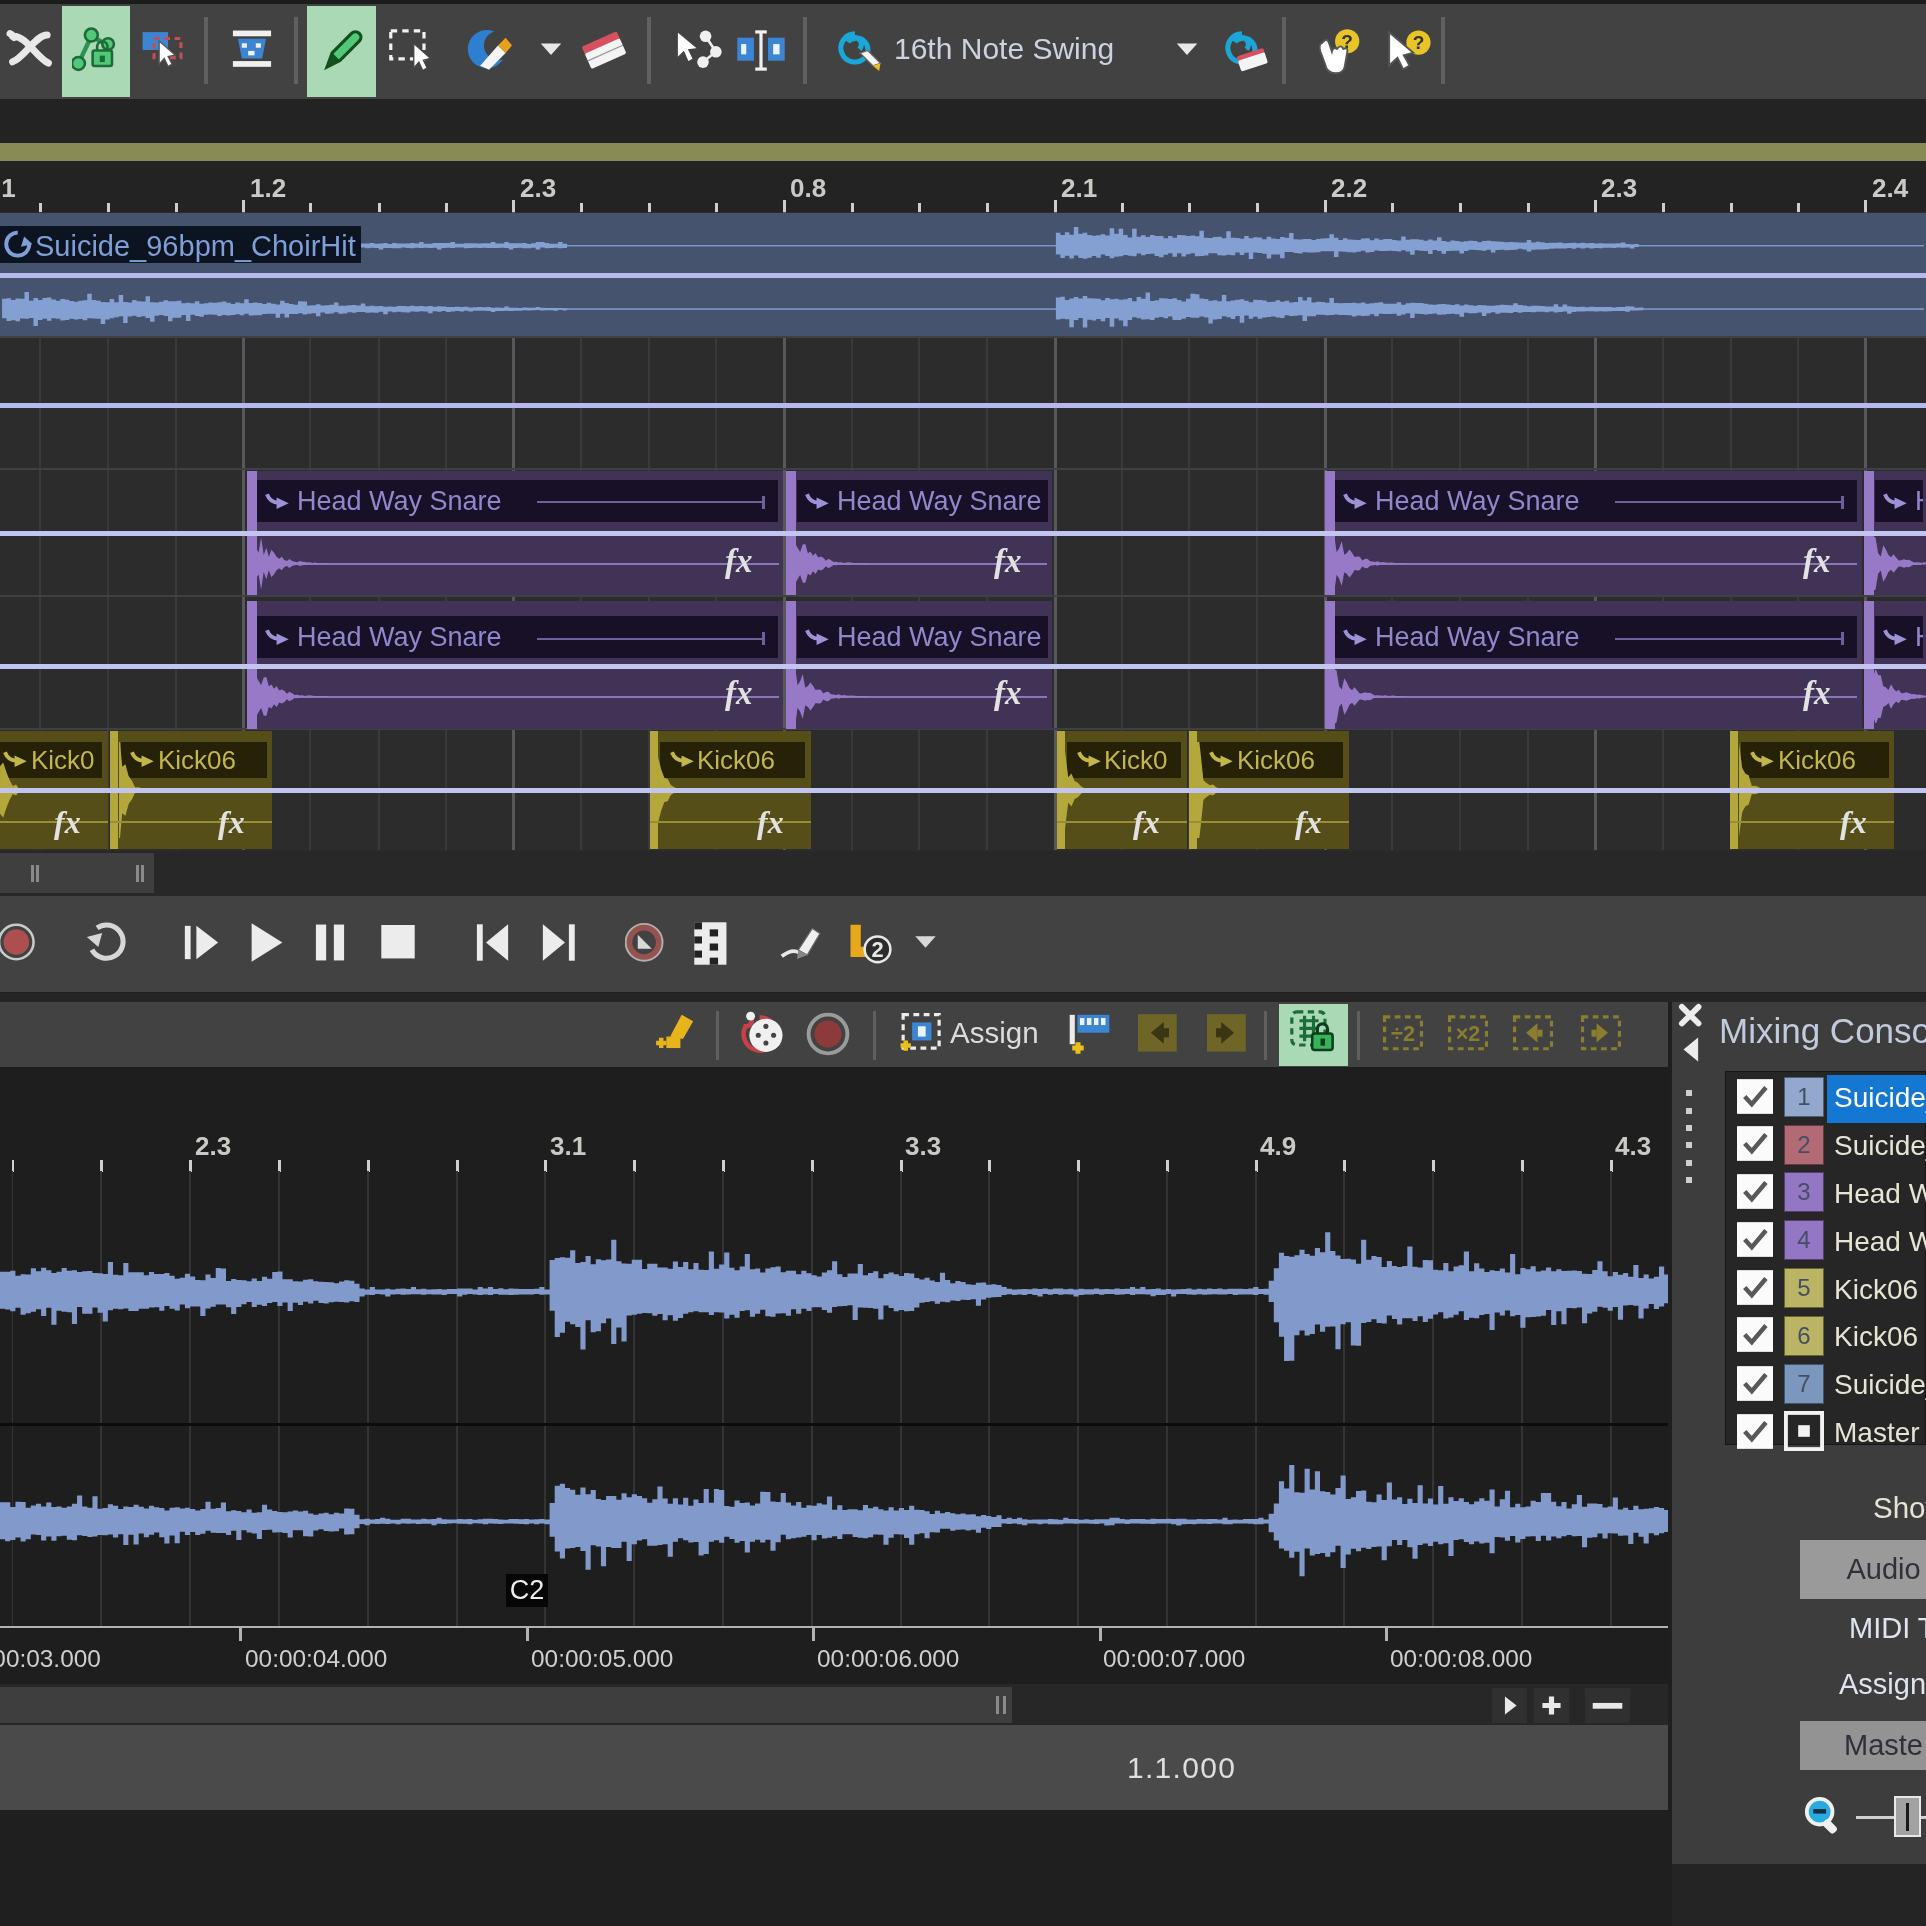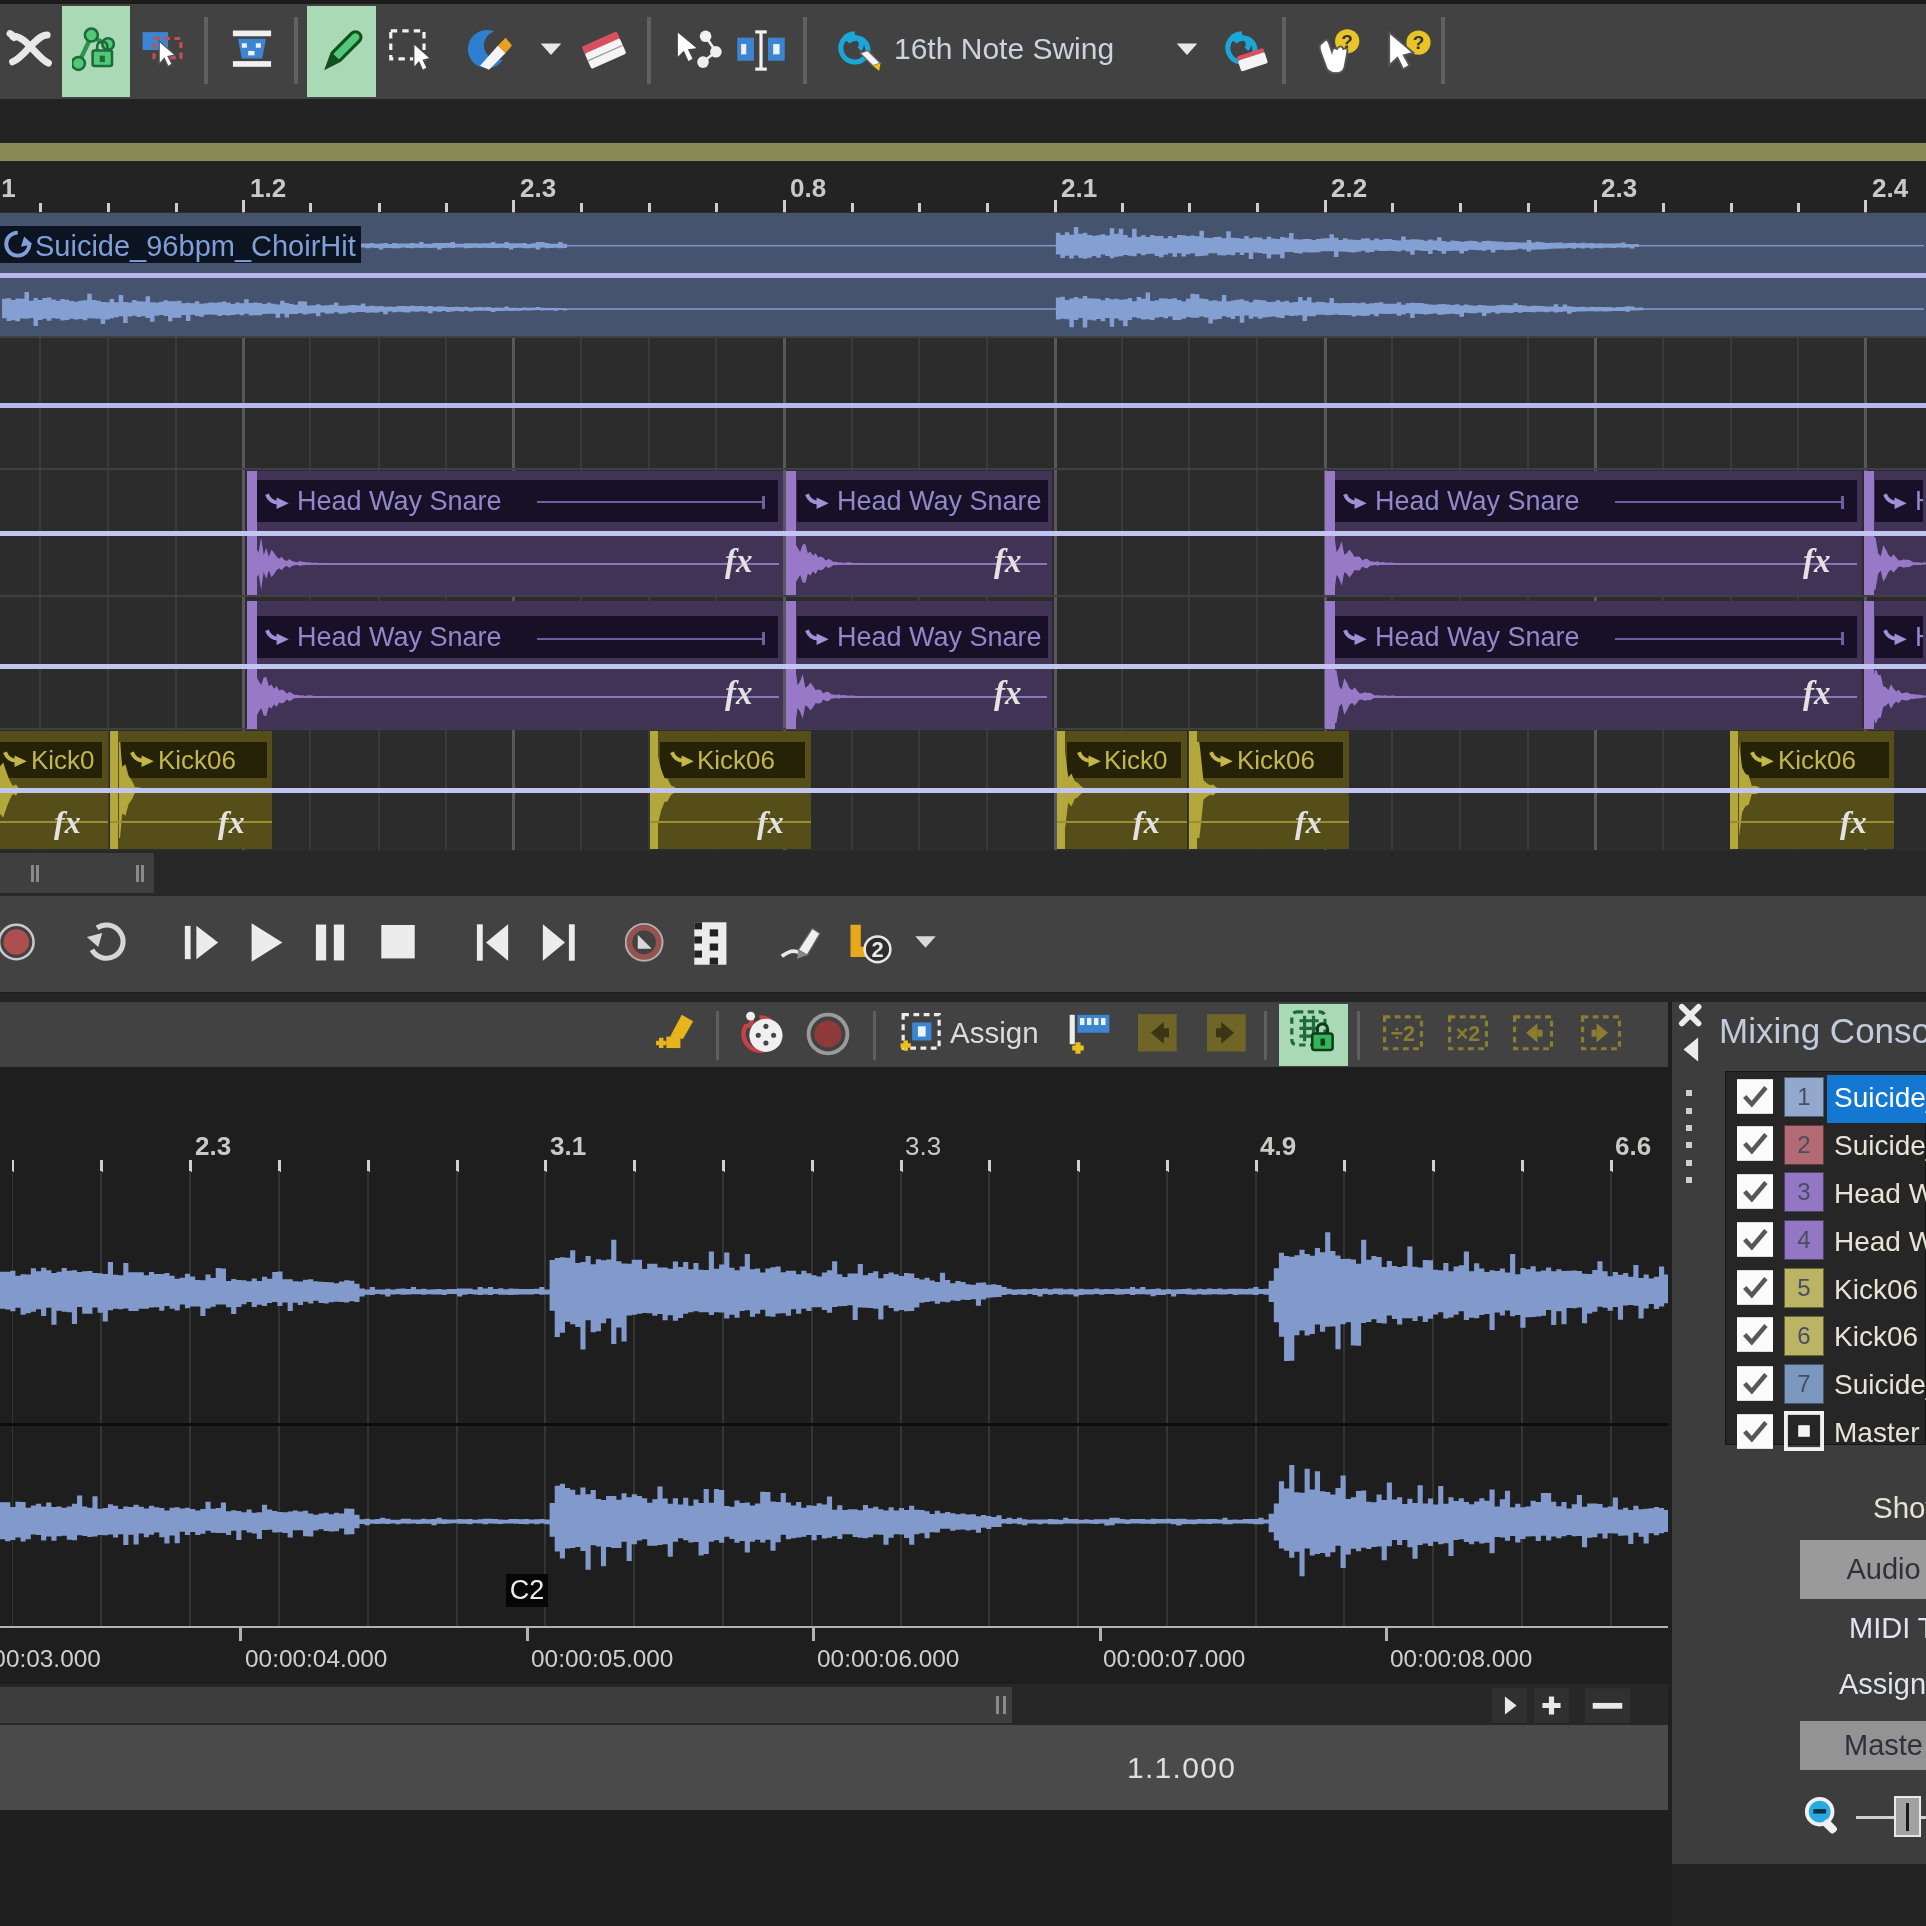--- a/index.html
+++ b/index.html
@@ -600,23 +600,23 @@
     <div class="a" style="left:1343px;top:1160px;width:2.6px;height:11.6px;background:#cfcfcf"></div>
     <div class="a" style="left:1343px;top:1171px;width:1.9px;height:455px;background:#343434"></div>
     <div class="a" style="left:1432px;top:1160px;width:2.6px;height:11.6px;background:#cfcfcf"></div>
     <div class="a" style="left:1432px;top:1171px;width:1.9px;height:455px;background:#343434"></div>
     <div class="a" style="left:1521px;top:1160px;width:2.6px;height:11.6px;background:#cfcfcf"></div>
     <div class="a" style="left:1521px;top:1171px;width:1.9px;height:455px;background:#343434"></div>
     <div class="a" style="left:1610px;top:1160px;width:2.6px;height:11.6px;background:#cfcfcf"></div>
     <div class="a" style="left:1610px;top:1171px;width:1.9px;height:455px;background:#343434"></div>
     <div class="a lbl" style="left:195px;top:1131px;font-size:26px;color:#c9c9c5;font-weight:bold">2.3</div>
     <div class="a lbl" style="left:550px;top:1131px;font-size:26px;color:#c9c9c5;font-weight:bold">3.1</div>
-    <div class="a lbl" style="left:905px;top:1131px;font-size:26px;color:#c9c9c5;font-weight:normal">3.3</div>
+    <div class="a lbl" style="left:905px;top:1131px;font-size:26px;color:#c9c9c5;font-weight:bold">3.3</div>
     <div class="a lbl" style="left:1260px;top:1131px;font-size:26px;color:#c9c9c5;font-weight:bold">4.9</div>
-    <div class="a lbl" style="left:1615px;top:1131px;font-size:26px;color:#c9c9c5;font-weight:bold">6.6</div>
+    <div class="a lbl" style="left:1615px;top:1131px;font-size:26px;color:#c9c9c5;font-weight:bold">4.3</div>
     <div class="a" style="left:0px;top:1423px;width:1668px;height:3.2px;background:#0c0c0c"></div>
     <svg class="a" style="left:0px;top:1067px" width="1668" height="617" viewBox="0 0 2598 961">
       <line x1="0" y1="350" x2="2598" y2="350" stroke="#8299cb" stroke-width="3"></line>
       <line x1="0" y1="708" x2="2598" y2="708" stroke="#8299cb" stroke-width="3"></line>
       <polygon points="0,318.9 8,318.9 8,319.0 16,319.0 16,317.3 24,317.3 24,325.2 32,325.2 32,322.9 40,322.9 40,323.1 48,323.1 48,313.6 56,313.6 56,318.3 64,318.3 64,312.7 72,312.7 72,316.6 80,316.6 80,320.8 88,320.8 88,318.8 96,318.8 96,313.1 104,313.1 104,317.3 112,317.3 112,316.6 120,316.6 120,319.4 128,319.4 128,318.2 136,318.2 136,317.7 144,317.7 144,320.7 152,320.7 152,321.4 160,321.4 160,322.4 168,322.4 168,303.9 176,303.9 176,323.5 184,323.5 184,324.3 192,324.3 192,305.3 200,305.3 200,319.8 208,319.8 208,319.5 216,319.5 216,319.7 224,319.7 224,324.3 232,324.3 232,319.2 240,319.2 240,322.6 248,322.6 248,322.4 256,322.4 256,320.8 264,320.8 264,325.0 272,325.0 272,329.7 280,329.7 280,328.4 288,328.4 288,322.2 296,322.2 296,326.4 304,326.4 304,331.6 312,331.6 312,332.2 320,332.2 320,323.2 328,323.2 328,328.8 336,328.8 336,312.9 344,312.9 344,313.9 352,313.9 352,333.3 360,333.3 360,330.1 368,330.1 368,331.8 376,331.8 376,332.3 384,332.3 384,333.8 392,333.8 392,329.4 400,329.4 400,333.5 408,333.5 408,326.8 416,326.8 416,329.9 424,329.9 424,319.1 432,319.1 432,318.6 440,318.6 440,330.6 448,330.6 448,330.6 456,330.6 456,333.6 464,333.6 464,334.1 472,334.1 472,331.2 480,331.2 480,330.7 488,330.7 488,333.8 496,333.8 496,334.6 504,334.6 504,334.9 512,334.9 512,335.2 520,335.2 520,336.7 528,336.7 528,334.1 536,334.1 536,332.1 544,332.1 544,332.8 552,332.8 552,337.6 560,337.6 560,345.0 568,345.0 568,346.5 576,346.5 576,342.7 584,342.7 584,346.4 592,346.4 592,346.5 600,346.5 600,345.4 608,345.4 608,346.6 616,346.6 616,345.5 624,345.5 624,345.1 632,345.1 632,345.9 640,345.9 640,342.8 648,342.8 648,346.2 656,346.2 656,345.2 664,345.2 664,346.6 672,346.6 672,346.0 680,346.0 680,345.7 688,345.7 688,346.4 696,346.4 696,345.6 704,345.6 704,345.9 712,345.9 712,345.0 720,345.0 720,344.9 728,344.9 728,344.8 736,344.8 736,346.5 744,346.5 744,342.8 752,342.8 752,344.9 760,344.9 760,342.8 768,342.8 768,345.7 776,345.7 776,344.7 784,344.7 784,346.3 792,346.3 792,344.9 800,344.9 800,345.4 808,345.4 808,345.7 816,345.7 816,345.8 824,345.8 824,345.9 832,345.9 832,345.3 840,345.3 840,342.8 848,342.8 848,346.4 856,346.4 856,300.5 864,300.5 864,297.3 872,297.3 872,296.3 880,296.3 880,297.1 888,297.1 888,285.6 896,285.6 896,305.2 904,305.2 904,303.9 912,303.9 912,294.5 920,294.5 920,307.1 928,307.1 928,299.6 936,299.6 936,301.1 944,301.1 944,299.7 952,299.7 952,269.2 960,269.2 960,302.5 968,302.5 968,306.1 976,306.1 976,306.3 984,306.3 984,300.1 992,300.1 992,300.4 1000,300.4 1000,314.7 1008,314.7 1008,306.6 1016,306.6 1016,306.3 1024,306.3 1024,312.2 1032,312.2 1032,312.4 1040,312.4 1040,314.4 1048,314.4 1048,303.1 1056,303.1 1056,311.5 1064,311.5 1064,303.7 1072,303.7 1072,315.2 1080,315.2 1080,305.3 1088,305.3 1088,315.8 1096,315.8 1096,316.0 1104,316.0 1104,287.5 1112,287.5 1112,314.3 1120,314.3 1120,307.8 1128,307.8 1128,288.8 1136,288.8 1136,312.7 1144,312.7 1144,316.5 1152,316.5 1152,310.9 1160,310.9 1160,291.3 1168,291.3 1168,315.0 1176,315.0 1176,313.9 1184,313.9 1184,320.2 1192,320.2 1192,314.0 1200,314.0 1200,311.8 1208,311.8 1208,310.7 1216,310.7 1216,319.6 1224,319.6 1224,317.2 1232,317.2 1232,317.4 1240,317.4 1240,322.9 1248,322.9 1248,317.2 1256,317.2 1256,321.3 1264,321.3 1264,324.5 1272,324.5 1272,326.4 1280,326.4 1280,320.2 1288,320.2 1288,316.7 1296,316.7 1296,302.6 1304,302.6 1304,322.8 1312,322.8 1312,326.9 1320,326.9 1320,321.6 1328,321.6 1328,321.8 1336,321.8 1336,307.0 1344,307.0 1344,324.4 1352,324.4 1352,320.9 1360,320.9 1360,318.3 1368,318.3 1368,328.9 1376,328.9 1376,322.5 1384,322.5 1384,320.2 1392,320.2 1392,322.9 1400,322.9 1400,325.5 1408,325.5 1408,320.9 1416,320.9 1416,321.5 1424,321.5 1424,328.5 1432,328.5 1432,331.1 1440,331.1 1440,328.3 1448,328.3 1448,332.4 1456,332.4 1456,334.7 1464,334.7 1464,320.5 1472,320.5 1472,331.7 1480,331.7 1480,336.8 1488,336.8 1488,333.4 1496,333.4 1496,334.7 1504,334.7 1504,338.3 1512,338.3 1512,339.3 1520,339.3 1520,336.2 1528,336.2 1528,335.5 1536,335.5 1536,339.1 1544,339.1 1544,338.5 1552,338.5 1552,339.4 1560,339.4 1560,342.8 1568,342.8 1568,345.5 1576,345.5 1576,346.4 1584,346.4 1584,346.2 1592,346.2 1592,345.6 1600,345.6 1600,346.2 1608,346.2 1608,345.0 1616,345.0 1616,345.8 1624,345.8 1624,344.8 1632,344.8 1632,346.3 1640,346.3 1640,344.8 1648,344.8 1648,344.9 1656,344.9 1656,346.0 1664,346.0 1664,345.2 1672,345.2 1672,346.5 1680,346.5 1680,345.4 1688,345.4 1688,346.1 1696,346.1 1696,346.0 1704,346.0 1704,344.9 1712,344.9 1712,346.1 1720,346.1 1720,345.7 1728,345.7 1728,346.1 1736,346.1 1736,345.1 1744,345.1 1744,345.7 1752,345.7 1752,345.4 1760,345.4 1760,342.8 1768,342.8 1768,345.4 1776,345.4 1776,342.7 1784,342.7 1784,346.1 1792,346.1 1792,345.7 1800,345.7 1800,345.1 1808,345.1 1808,346.4 1816,346.4 1816,345.8 1824,345.8 1824,346.6 1832,346.6 1832,346.1 1840,346.1 1840,345.8 1848,345.8 1848,345.0 1856,345.0 1856,346.5 1864,346.5 1864,345.2 1872,345.2 1872,346.3 1880,346.3 1880,344.8 1888,344.8 1888,345.9 1896,345.9 1896,344.9 1904,344.9 1904,346.3 1912,346.3 1912,345.5 1920,345.5 1920,345.2 1928,345.2 1928,345.4 1936,345.4 1936,345.8 1944,345.8 1944,345.1 1952,345.1 1952,342.8 1960,342.8 1960,345.6 1968,345.6 1968,345.4 1976,345.4 1976,332.9 1984,332.9 1984,313.6 1992,313.6 1992,289.2 2000,289.2 2000,294.3 2008,294.3 2008,295.6 2016,295.6 2016,293.1 2024,293.1 2024,284.7 2032,284.7 2032,291.4 2040,291.4 2040,294.0 2048,294.0 2048,282.0 2056,282.0 2056,288.6 2064,288.6 2064,257.5 2072,257.5 2072,286.7 2080,286.7 2080,293.7 2088,293.7 2088,298.9 2096,298.9 2096,298.6 2104,298.6 2104,299.7 2112,299.7 2112,306.3 2120,306.3 2120,269.2 2128,269.2 2128,300.4 2136,300.4 2136,294.3 2144,294.3 2144,295.9 2152,295.9 2152,311.4 2160,311.4 2160,302.0 2168,302.0 2168,310.0 2176,310.0 2176,311.5 2184,311.5 2184,310.1 2192,310.1 2192,279.6 2200,279.6 2200,311.2 2208,311.2 2208,312.1 2216,312.1 2216,300.6 2224,300.6 2224,301.0 2232,301.0 2232,315.8 2240,315.8 2240,316.4 2248,316.4 2248,305.4 2256,305.4 2256,318.0 2264,318.0 2264,310.9 2272,310.9 2272,308.6 2280,308.6 2280,287.5 2288,287.5 2288,318.2 2296,318.2 2296,305.8 2304,305.8 2304,313.8 2312,313.8 2312,319.1 2320,319.1 2320,316.6 2328,316.6 2328,317.7 2336,317.7 2336,313.7 2344,313.7 2344,320.1 2352,320.1 2352,291.2 2360,291.2 2360,322.7 2368,322.7 2368,313.0 2376,313.0 2376,314.9 2384,314.9 2384,310.3 2392,310.3 2392,318.7 2400,318.7 2400,316.8 2408,316.8 2408,312.3 2416,312.3 2416,318.3 2424,318.3 2424,314.9 2432,314.9 2432,317.6 2440,317.6 2440,317.4 2448,317.4 2448,317.0 2456,317.0 2456,317.8 2464,317.8 2464,322.0 2472,322.0 2472,322.5 2480,322.5 2480,316.1 2488,316.1 2488,302.6 2496,302.6 2496,318.0 2504,318.0 2504,326.1 2512,326.1 2512,319.1 2520,319.1 2520,323.4 2528,323.4 2528,320.7 2536,320.7 2536,326.6 2544,326.6 2544,308.4 2552,308.4 2552,328.5 2560,328.5 2560,323.0 2568,323.0 2568,329.3 2576,329.3 2576,326.5 2584,326.5 2584,310.9 2592,310.9 2592,323.2 2598,323.2 2598,368.0 2592,368.0 2592,372.9 2584,372.9 2584,376.9 2576,376.9 2576,369.2 2568,369.2 2568,376.0 2560,376.0 2560,391.8 2552,391.8 2552,371.7 2544,371.7 2544,370.5 2536,370.5 2536,371.6 2528,371.6 2528,393.8 2520,393.8 2520,374.0 2512,374.0 2512,379.8 2504,379.8 2504,375.1 2496,375.1 2496,373.6 2488,373.6 2488,381.2 2480,381.2 2480,383.9 2472,383.9 2472,399.0 2464,399.0 2464,374.5 2456,374.5 2456,375.9 2448,375.9 2448,375.5 2440,375.5 2440,400.5 2432,400.5 2432,380.3 2424,380.3 2424,401.9 2416,401.9 2416,378.3 2408,378.3 2408,387.6 2400,387.6 2400,388.7 2392,388.7 2392,389.4 2384,389.4 2384,389.8 2376,389.8 2376,406.2 2368,406.2 2368,386.1 2360,386.1 2360,388.3 2352,388.3 2352,379.1 2344,379.1 2344,387.1 2336,387.1 2336,382.4 2328,382.4 2328,409.6 2320,409.6 2320,384.9 2312,384.9 2312,386.4 2304,386.4 2304,391.3 2296,391.3 2296,390.6 2288,390.6 2288,394.0 2280,394.0 2280,380.5 2272,380.5 2272,385.9 2264,385.9 2264,390.3 2256,390.3 2256,391.8 2248,391.8 2248,381.9 2240,381.9 2240,385.4 2232,385.4 2232,392.3 2224,392.3 2224,397.1 2216,397.1 2216,388.3 2208,388.3 2208,395.7 2200,395.7 2200,391.4 2192,391.4 2192,391.3 2184,391.3 2184,401.0 2176,401.0 2176,392.6 2168,392.6 2168,387.2 2160,387.2 2160,399.6 2152,399.6 2152,398.8 2144,398.8 2144,393.0 2136,393.0 2136,397.3 2128,397.3 2128,398.7 2120,398.7 2120,434.0 2112,434.0 2112,433.8 2104,433.8 2104,397.4 2096,397.4 2096,400.5 2088,400.5 2088,439.8 2080,439.8 2080,404.0 2072,404.0 2072,404.5 2064,404.5 2064,412.3 2056,412.3 2056,401.1 2048,401.1 2048,415.8 2040,415.8 2040,418.3 2032,418.3 2032,410.3 2024,410.3 2024,418.0 2016,418.0 2016,457.7 2008,457.7 2008,457.8 2000,457.8 2000,420.0 1992,420.0 1992,397.5 1984,397.5 1984,366.2 1976,366.2 1976,354.8 1968,354.8 1968,353.5 1960,353.5 1960,355.1 1952,355.1 1952,354.4 1944,354.4 1944,354.3 1936,354.3 1936,354.4 1928,354.4 1928,355.1 1920,355.1 1920,353.5 1912,353.5 1912,354.3 1904,354.3 1904,354.4 1896,354.4 1896,354.1 1888,354.1 1888,354.4 1880,354.4 1880,354.8 1872,354.8 1872,354.0 1864,354.0 1864,354.7 1856,354.7 1856,354.3 1848,354.3 1848,353.6 1840,353.6 1840,353.5 1832,353.5 1832,357.3 1824,357.3 1824,353.4 1816,353.4 1816,355.2 1808,355.2 1808,355.0 1800,355.0 1800,357.2 1792,357.2 1792,354.3 1784,354.3 1784,353.8 1776,353.8 1776,353.9 1768,353.9 1768,355.0 1760,355.0 1760,353.6 1752,353.6 1752,354.2 1744,354.2 1744,354.6 1736,354.6 1736,353.7 1728,353.7 1728,353.5 1720,353.5 1720,354.7 1712,354.7 1712,353.7 1704,353.7 1704,354.2 1696,354.2 1696,354.3 1688,354.3 1688,355.3 1680,355.3 1680,357.4 1672,357.4 1672,354.3 1664,354.3 1664,353.8 1656,353.8 1656,354.9 1648,354.9 1648,353.6 1640,353.6 1640,354.9 1632,354.9 1632,353.6 1624,353.6 1624,357.3 1616,357.3 1616,355.2 1608,355.2 1608,353.7 1600,353.7 1600,355.1 1592,355.1 1592,354.3 1584,354.3 1584,355.3 1576,355.3 1576,353.8 1568,353.8 1568,355.0 1560,355.0 1560,358.4 1552,358.4 1552,358.5 1544,358.5 1544,359.4 1536,359.4 1536,362.3 1528,362.3 1528,371.8 1520,371.8 1520,361.6 1512,361.6 1512,362.8 1504,362.8 1504,362.5 1496,362.5 1496,364.6 1488,364.6 1488,363.6 1480,363.6 1480,366.5 1472,366.5 1472,365.8 1464,365.8 1464,368.7 1456,368.7 1456,364.9 1448,364.9 1448,366.0 1440,366.0 1440,367.1 1432,367.1 1432,374.7 1424,374.7 1424,380.2 1416,380.2 1416,380.3 1408,380.3 1408,378.3 1400,378.3 1400,380.3 1392,380.3 1392,375.5 1384,375.5 1384,371.6 1376,371.6 1376,393.1 1368,393.1 1368,376.6 1360,376.6 1360,375.3 1352,375.3 1352,374.8 1344,374.8 1344,374.4 1336,374.4 1336,394.2 1328,394.2 1328,371.1 1320,371.1 1320,372.2 1312,372.2 1312,372.6 1304,372.6 1304,373.8 1296,373.8 1296,382.9 1288,382.9 1288,378.3 1280,378.3 1280,374.3 1272,374.3 1272,374.1 1264,374.1 1264,379.9 1256,379.9 1256,376.6 1248,376.6 1248,384.5 1240,384.5 1240,377.3 1232,377.3 1232,387.3 1224,387.3 1224,383.6 1216,383.6 1216,384.1 1208,384.1 1208,389.0 1200,389.0 1200,388.3 1192,388.3 1192,378.0 1184,378.0 1184,384.3 1176,384.3 1176,388.9 1168,388.9 1168,378.8 1160,378.8 1160,379.9 1152,379.9 1152,390.5 1144,390.5 1144,386.0 1136,386.0 1136,391.8 1128,391.8 1128,382.2 1120,382.2 1120,381.8 1112,381.8 1112,386.4 1104,386.4 1104,382.1 1096,382.1 1096,382.0 1088,382.0 1088,380.3 1080,380.3 1080,382.0 1072,382.0 1072,384.4 1064,384.4 1064,391.0 1056,391.0 1056,395.2 1048,395.2 1048,386.8 1040,386.8 1040,394.4 1032,394.4 1032,384.9 1024,384.9 1024,387.4 1016,387.4 1016,383.5 1008,383.5 1008,383.1 1000,383.1 1000,384.4 992,384.4 992,386.0 984,386.0 984,387.1 976,387.1 976,427.6 968,427.6 968,405.9 960,405.9 960,431.5 952,431.5 952,391.9 944,391.9 944,399.1 936,399.1 936,411.7 928,411.7 928,413.3 920,413.3 920,394.6 912,394.6 912,439.9 904,439.9 904,404.8 896,404.8 896,400.6 888,400.6 888,396.8 880,396.8 880,413.8 872,413.8 872,420.7 864,420.7 864,379.5 856,379.5 856,354.3 848,354.3 848,354.8 840,354.8 840,353.7 832,353.7 832,354.4 824,354.4 824,354.2 816,354.2 816,354.2 808,354.2 808,354.8 800,354.8 800,355.1 792,355.1 792,354.9 784,354.9 784,354.7 776,354.7 776,353.7 768,353.7 768,355.1 760,355.1 760,354.2 752,354.2 752,355.0 744,355.0 744,354.2 736,354.2 736,353.7 728,353.7 728,354.8 720,354.8 720,357.4 712,357.4 712,353.6 704,353.6 704,353.5 696,353.5 696,355.1 688,355.1 688,354.3 680,354.3 680,354.5 672,354.5 672,353.8 664,353.8 664,354.8 656,354.8 656,354.0 648,354.0 648,353.9 640,353.9 640,354.3 632,354.3 632,354.7 624,354.7 624,354.1 616,354.1 616,354.4 608,354.4 608,357.3 600,357.3 600,354.5 592,354.5 592,353.5 584,353.5 584,355.1 576,355.1 576,354.9 568,354.9 568,357.3 560,357.3 560,366.1 552,366.1 552,365.0 544,365.0 544,366.7 536,366.7 536,366.2 528,366.2 528,365.5 520,365.5 520,366.6 512,366.6 512,368.5 504,368.5 504,367.5 496,367.5 496,363.9 488,363.9 488,368.2 480,368.2 480,365.7 472,365.7 472,370.8 464,370.8 464,367.2 456,367.2 456,380.0 448,380.0 448,366.7 440,366.7 440,372.3 432,372.3 432,365.9 424,365.9 424,367.6 416,367.6 416,372.4 408,372.4 408,370.2 400,370.2 400,373.8 392,373.8 392,366.0 384,366.0 384,369.7 376,369.7 376,373.9 368,373.9 368,384.7 360,384.7 360,374.2 352,374.2 352,369.9 344,369.9 344,369.9 336,369.9 336,373.4 328,373.4 328,376.2 320,376.2 320,387.7 312,387.7 312,373.1 304,373.1 304,373.2 296,373.2 296,375.6 288,375.6 288,370.1 280,370.1 280,379.1 272,379.1 272,376.6 264,376.6 264,372.1 256,372.1 256,379.8 248,379.8 248,374.2 240,374.2 240,374.4 232,374.4 232,376.7 224,376.7 224,376.4 216,376.4 216,380.1 208,380.1 208,380.2 200,380.2 200,376.3 192,376.3 192,377.5 184,377.5 184,376.6 176,376.6 176,378.9 168,378.9 168,396.3 160,396.3 160,382.7 152,382.7 152,374.6 144,374.6 144,384.4 136,384.4 136,384.3 128,384.3 128,373.7 120,373.7 120,400.3 112,400.3 112,382.0 104,382.0 104,381.2 96,381.2 96,379.6 88,379.6 88,401.5 80,401.5 80,374.9 72,374.9 72,387.8 64,387.8 64,377.2 56,377.2 56,381.1 48,381.1 48,383.6 40,383.6 40,386.0 32,386.0 32,374.9 24,374.9 24,380.6 16,380.6 16,377.7 8,377.7 8,376.6 0,376.6" fill="#8299cb"></polygon>
       <polygon points="0,677.8 8,677.8 8,677.9 16,677.9 16,685.2 24,685.2 24,677.0 32,677.0 32,677.5 40,677.5 40,686.3 48,686.3 48,683.0 56,683.0 56,680.1 64,680.1 64,684.7 72,684.7 72,678.3 80,678.3 80,685.3 88,685.3 88,684.5 96,684.5 96,686.6 104,686.6 104,684.6 112,684.6 112,680.4 120,680.4 120,667.3 128,667.3 128,684.5 136,684.5 136,686.6 144,686.6 144,668.5 152,668.5 152,687.9 160,687.9 160,686.9 168,686.9 168,681.1 176,681.1 176,683.4 184,683.4 184,688.6 192,688.6 192,684.4 200,684.4 200,685.5 208,685.5 208,681.9 216,681.9 216,684.8 224,684.8 224,687.7 232,687.7 232,683.5 240,683.5 240,685.8 248,685.8 248,686.7 256,686.7 256,690.6 264,690.6 264,686.3 272,686.3 272,685.9 280,685.9 280,687.5 288,687.5 288,686.5 296,686.5 296,688.6 304,688.6 304,690.7 312,690.7 312,688.3 320,688.3 320,677.1 328,677.1 328,687.9 336,687.9 336,686.8 344,686.8 344,678.2 352,678.2 352,691.9 360,691.9 360,690.5 368,690.5 368,691.5 376,691.5 376,693.6 384,693.6 384,689.3 392,689.3 392,694.3 400,694.3 400,693.6 408,693.6 408,681.8 416,681.8 416,689.2 424,689.2 424,691.6 432,691.6 432,693.1 440,693.1 440,693.5 448,693.5 448,692.2 456,692.2 456,690.9 464,690.9 464,692.4 472,692.4 472,691.3 480,691.3 480,695.4 488,695.4 488,697.2 496,697.2 496,695.3 504,695.3 504,694.4 512,694.4 512,696.7 520,696.7 520,694.2 528,694.2 528,695.6 536,695.6 536,687.5 544,687.5 544,688.2 552,688.2 552,697.2 560,697.2 560,704.4 568,704.4 568,703.7 576,703.7 576,704.6 584,704.6 584,704.2 592,704.2 592,702.1 600,702.1 600,703.8 608,703.8 608,705.1 616,705.1 616,705.1 624,705.1 624,703.8 632,703.8 632,703.8 640,703.8 640,704.7 648,704.7 648,704.7 656,704.7 656,703.8 664,703.8 664,704.5 672,704.5 672,704.0 680,704.0 680,702.0 688,702.0 688,704.5 696,704.5 696,704.7 704,704.7 704,704.8 712,704.8 712,704.2 720,704.2 720,704.4 728,704.4 728,704.0 736,704.0 736,705.0 744,705.0 744,704.3 752,704.3 752,703.7 760,703.7 760,703.8 768,703.8 768,704.1 776,704.1 776,704.9 784,704.9 784,705.2 792,705.2 792,704.2 800,704.2 800,704.0 808,704.0 808,704.5 816,704.5 816,704.2 824,704.2 824,704.9 832,704.9 832,704.5 840,704.5 840,704.2 848,704.2 848,704.7 856,704.7 856,679.2 864,679.2 864,652.3 872,652.3 872,649.2 880,649.2 880,655.6 888,655.6 888,658.5 896,658.5 896,666.4 904,666.4 904,654.8 912,654.8 912,665.3 920,665.3 920,658.7 928,658.7 928,673.0 936,673.0 936,674.3 944,674.3 944,668.2 952,668.2 952,668.3 960,668.3 960,674.2 968,674.2 968,663.8 976,663.8 976,670.0 984,670.0 984,665.3 992,665.3 992,668.2 1000,668.2 1000,671.5 1008,671.5 1008,678.8 1016,678.8 1016,673.1 1024,673.1 1024,653.2 1032,653.2 1032,672.2 1040,672.2 1040,680.1 1048,680.1 1048,671.5 1056,671.5 1056,681.6 1064,681.6 1064,671.0 1072,671.0 1072,683.2 1080,683.2 1080,673.5 1088,673.5 1088,679.1 1096,679.1 1096,657.1 1104,657.1 1104,678.6 1112,678.6 1112,657.1 1120,657.1 1120,658.7 1128,658.7 1128,683.9 1136,683.9 1136,685.1 1144,685.1 1144,675.0 1152,675.0 1152,679.1 1160,679.1 1160,678.2 1168,678.2 1168,683.0 1176,683.0 1176,679.7 1184,679.7 1184,661.4 1192,661.4 1192,661.8 1200,661.8 1200,676.9 1208,676.9 1208,677.6 1216,677.6 1216,663.4 1224,663.4 1224,678.5 1232,678.5 1232,683.0 1240,683.0 1240,677.4 1248,677.4 1248,686.3 1256,686.3 1256,682.6 1264,682.6 1264,683.5 1272,683.5 1272,679.6 1280,679.6 1280,681.5 1288,681.5 1288,669.0 1296,669.0 1296,689.5 1304,689.5 1304,682.4 1312,682.4 1312,689.8 1320,689.8 1320,689.0 1328,689.0 1328,689.0 1336,689.0 1336,690.5 1344,690.5 1344,682.3 1352,682.3 1352,687.2 1360,687.2 1360,685.0 1368,685.0 1368,688.9 1376,688.9 1376,690.7 1384,690.7 1384,685.9 1392,685.9 1392,690.9 1400,690.9 1400,687.0 1408,687.0 1408,689.9 1416,689.9 1416,683.4 1424,683.4 1424,689.7 1432,689.7 1432,690.1 1440,690.1 1440,692.0 1448,692.0 1448,696.1 1456,696.1 1456,691.3 1464,691.3 1464,695.1 1472,695.1 1472,693.3 1480,693.3 1480,695.1 1488,695.1 1488,696.5 1496,696.5 1496,695.5 1504,695.5 1504,697.1 1512,697.1 1512,696.6 1520,696.6 1520,699.6 1528,699.6 1528,697.9 1536,697.9 1536,699.4 1544,699.4 1544,700.8 1552,700.8 1552,698.0 1560,698.0 1560,703.9 1568,703.9 1568,702.0 1576,702.0 1576,704.2 1584,704.2 1584,702.1 1592,702.1 1592,704.5 1600,704.5 1600,705.1 1608,705.1 1608,704.9 1616,704.9 1616,704.9 1624,704.9 1624,704.8 1632,704.8 1632,703.9 1640,703.9 1640,704.3 1648,704.3 1648,705.0 1656,705.0 1656,702.0 1664,702.0 1664,704.2 1672,704.2 1672,704.2 1680,704.2 1680,705.1 1688,705.1 1688,704.4 1696,704.4 1696,705.0 1704,705.0 1704,704.5 1712,704.5 1712,704.5 1720,704.5 1720,704.5 1728,704.5 1728,702.1 1736,702.1 1736,702.0 1744,702.0 1744,704.0 1752,704.0 1752,704.8 1760,704.8 1760,704.1 1768,704.1 1768,704.1 1776,704.1 1776,704.0 1784,704.0 1784,704.8 1792,704.8 1792,703.8 1800,703.8 1800,704.0 1808,704.0 1808,704.0 1816,704.0 1816,703.8 1824,703.8 1824,704.1 1832,704.1 1832,703.8 1840,703.8 1840,703.8 1848,703.8 1848,704.6 1856,704.6 1856,704.8 1864,704.8 1864,704.2 1872,704.2 1872,704.4 1880,704.4 1880,704.1 1888,704.1 1888,704.2 1896,704.2 1896,704.6 1904,704.6 1904,702.0 1912,702.0 1912,705.0 1920,705.0 1920,704.6 1928,704.6 1928,705.1 1936,705.1 1936,704.1 1944,704.1 1944,704.1 1952,704.1 1952,704.2 1960,704.2 1960,702.0 1968,702.0 1968,704.9 1976,704.9 1976,695.7 1984,695.7 1984,680.0 1992,680.0 1992,645.2 2000,645.2 2000,656.6 2008,656.6 2008,620.0 2016,620.0 2016,662.4 2024,662.4 2024,663.3 2032,663.3 2032,625.8 2040,625.8 2040,658.2 2048,658.2 2048,629.5 2056,629.5 2056,660.7 2064,660.7 2064,661.9 2072,661.9 2072,665.8 2080,665.8 2080,655.8 2088,655.8 2088,636.3 2096,636.3 2096,672.7 2104,672.7 2104,670.1 2112,670.1 2112,660.4 2120,660.4 2120,659.6 2128,659.6 2128,677.1 2136,677.1 2136,677.9 2144,677.9 2144,665.7 2152,665.7 2152,674.4 2160,674.4 2160,647.2 2168,647.2 2168,673.8 2176,673.8 2176,670.2 2184,670.2 2184,680.6 2192,680.6 2192,672.6 2200,672.6 2200,679.0 2208,679.0 2208,651.5 2216,651.5 2216,679.8 2224,679.8 2224,672.2 2232,672.2 2232,681.4 2240,681.4 2240,652.8 2248,652.8 2248,680.4 2256,680.4 2256,670.2 2264,670.2 2264,675.8 2272,675.8 2272,671.8 2280,671.8 2280,677.7 2288,677.7 2288,681.1 2296,681.1 2296,676.9 2304,676.9 2304,671.5 2312,671.5 2312,675.6 2320,675.6 2320,658.1 2328,658.1 2328,684.6 2336,684.6 2336,673.1 2344,673.1 2344,659.9 2352,659.9 2352,685.8 2360,685.8 2360,680.1 2368,680.1 2368,685.7 2376,685.7 2376,684.4 2384,684.4 2384,675.6 2392,675.6 2392,677.7 2400,677.7 2400,663.6 2408,663.6 2408,663.6 2416,663.6 2416,677.2 2424,677.2 2424,684.2 2432,684.2 2432,677.7 2440,677.7 2440,687.5 2448,687.5 2448,681.2 2456,681.2 2456,666.8 2464,666.8 2464,684.9 2472,684.9 2472,679.7 2480,679.7 2480,680.0 2488,680.0 2488,680.7 2496,680.7 2496,686.0 2504,686.0 2504,684.6 2512,684.6 2512,670.4 2520,670.4 2520,689.1 2528,689.1 2528,686.6 2536,686.6 2536,690.1 2544,690.1 2544,683.5 2552,683.5 2552,688.8 2560,688.8 2560,688.0 2568,688.0 2568,687.2 2576,687.2 2576,685.5 2584,685.5 2584,686.8 2592,686.8 2592,690.0 2598,690.0 2598,724.3 2592,724.3 2592,726.1 2584,726.1 2584,729.4 2576,729.4 2576,726.2 2568,726.2 2568,742.1 2560,742.1 2560,731.5 2552,731.5 2552,725.3 2544,725.3 2544,742.9 2536,742.9 2536,729.9 2528,729.9 2528,730.1 2520,730.1 2520,726.7 2512,726.7 2512,726.2 2504,726.2 2504,734.2 2496,734.2 2496,726.6 2488,726.6 2488,732.4 2480,732.4 2480,733.3 2472,733.3 2472,748.1 2464,748.1 2464,730.4 2456,730.4 2456,731.0 2448,731.0 2448,729.1 2440,729.1 2440,731.0 2432,731.0 2432,734.1 2424,734.1 2424,731.4 2416,731.4 2416,737.5 2408,737.5 2408,730.1 2400,730.1 2400,738.3 2392,738.3 2392,731.0 2384,731.0 2384,731.4 2376,731.4 2376,735.3 2368,735.3 2368,740.6 2360,740.6 2360,730.6 2352,730.6 2352,737.7 2344,737.7 2344,732.8 2336,732.8 2336,732.2 2328,732.2 2328,757.5 2320,757.5 2320,740.9 2312,740.9 2312,742.3 2304,742.3 2304,738.9 2296,738.9 2296,743.2 2288,743.2 2288,739.8 2280,739.8 2280,735.6 2272,735.6 2272,736.7 2264,736.7 2264,761.5 2256,761.5 2256,741.7 2248,741.7 2248,743.3 2240,743.3 2240,739.4 2232,739.4 2232,745.9 2224,745.9 2224,742.1 2216,742.1 2216,744.7 2208,744.7 2208,765.9 2200,765.9 2200,747.9 2192,747.9 2192,736.6 2184,736.6 2184,744.7 2176,744.7 2176,736.9 2168,736.9 2168,746.3 2160,746.3 2160,768.2 2152,768.2 2152,746.9 2144,746.9 2144,747.7 2136,747.7 2136,750.7 2128,750.7 2128,748.8 2120,748.8 2120,754.4 2112,754.4 2112,750.2 2104,750.2 2104,759.4 2096,759.4 2096,780.2 2088,780.2 2088,745.6 2080,745.6 2080,755.8 2072,755.8 2072,762.8 2064,762.8 2064,756.8 2056,756.8 2056,758.6 2048,758.6 2048,761.0 2040,761.0 2040,750.1 2032,750.1 2032,793.1 2024,793.1 2024,754.9 2016,754.9 2016,764.4 2008,764.4 2008,753.5 2000,753.5 2000,750.0 1992,750.0 1992,737.4 1984,737.4 1984,724.7 1976,724.7 1976,711.0 1968,711.0 1968,712.2 1960,712.2 1960,712.2 1952,712.2 1952,711.5 1944,711.5 1944,711.2 1936,711.2 1936,711.1 1928,711.1 1928,710.9 1920,710.9 1920,712.3 1912,712.3 1912,712.1 1904,712.1 1904,710.9 1896,710.9 1896,710.9 1888,710.9 1888,711.9 1880,711.9 1880,711.6 1872,711.6 1872,711.3 1864,711.3 1864,712.2 1856,712.2 1856,711.8 1848,711.8 1848,712.3 1840,712.3 1840,714.1 1832,714.1 1832,712.3 1824,712.3 1824,711.0 1816,711.0 1816,711.2 1808,711.2 1808,711.1 1800,711.1 1800,711.7 1792,711.7 1792,711.3 1784,711.3 1784,711.3 1776,711.3 1776,710.9 1768,710.9 1768,711.2 1760,711.2 1760,711.9 1752,711.9 1752,710.9 1744,710.9 1744,710.9 1736,710.9 1736,713.9 1728,713.9 1728,714.0 1720,714.0 1720,711.1 1712,711.1 1712,711.8 1704,711.8 1704,711.6 1696,711.6 1696,711.2 1688,711.2 1688,710.9 1680,710.9 1680,711.5 1672,711.5 1672,711.0 1664,711.0 1664,711.0 1656,711.0 1656,712.2 1648,712.2 1648,712.3 1640,712.3 1640,712.2 1632,712.2 1632,710.9 1624,710.9 1624,712.2 1616,712.2 1616,711.2 1608,711.2 1608,711.1 1600,711.1 1600,713.9 1592,713.9 1592,712.0 1584,712.0 1584,711.0 1576,711.0 1576,711.8 1568,711.8 1568,711.2 1560,711.2 1560,716.4 1552,716.4 1552,716.4 1544,716.4 1544,719.4 1536,719.4 1536,717.7 1528,717.7 1528,725.6 1520,725.6 1520,720.9 1512,720.9 1512,721.9 1504,721.9 1504,720.2 1496,720.2 1496,720.8 1488,720.8 1488,722.5 1480,722.5 1480,719.3 1472,719.3 1472,719.3 1464,719.3 1464,725.1 1456,725.1 1456,724.5 1448,724.5 1448,734.1 1440,734.1 1440,726.2 1432,726.2 1432,727.9 1424,727.9 1424,744.2 1416,744.2 1416,733.7 1408,733.7 1408,728.1 1400,728.1 1400,727.8 1392,727.8 1392,733.1 1384,733.1 1384,744.3 1376,744.3 1376,728.7 1368,728.7 1368,728.2 1360,728.2 1360,732.3 1352,732.3 1352,733.9 1344,733.9 1344,733.1 1336,733.1 1336,732.1 1328,732.1 1328,727.7 1320,727.7 1320,727.9 1312,727.9 1312,735.3 1304,735.3 1304,730.7 1296,730.7 1296,733.4 1288,733.4 1288,734.3 1280,734.3 1280,729.1 1272,729.1 1272,737.1 1264,737.1 1264,729.1 1256,729.1 1256,731.7 1248,731.7 1248,733.0 1240,733.0 1240,734.0 1232,734.0 1232,735.5 1224,735.5 1224,728.7 1216,728.7 1216,740.3 1208,740.3 1208,753.4 1200,753.4 1200,736.4 1192,736.4 1192,740.5 1184,740.5 1184,736.3 1176,736.3 1176,739.5 1168,739.5 1168,756.2 1160,756.2 1160,738.4 1152,738.4 1152,740.9 1144,740.9 1144,735.0 1136,735.0 1136,731.6 1128,731.6 1128,741.0 1120,741.0 1120,737.0 1112,737.0 1112,739.3 1104,739.3 1104,758.7 1096,758.7 1096,760.8 1088,760.8 1088,739.9 1080,739.9 1080,740.8 1072,740.8 1072,737.2 1064,737.2 1064,733.9 1056,733.9 1056,739.6 1048,739.6 1048,763.0 1040,763.0 1040,743.4 1032,743.4 1032,744.6 1024,744.6 1024,745.7 1016,745.7 1016,745.7 1008,745.7 1008,735.7 1000,735.7 1000,737.6 992,737.6 992,743.2 984,743.2 984,769.4 976,769.4 976,739.3 968,739.3 968,749.0 960,749.0 960,749.0 952,749.0 952,747.7 944,747.7 944,777.5 936,777.5 936,746.8 928,746.8 928,744.9 920,744.9 920,782.9 912,782.9 912,754.0 904,754.0 904,747.7 896,747.7 896,749.0 888,749.0 888,749.8 880,749.8 880,765.5 872,765.5 872,754.7 864,754.7 864,731.7 856,731.7 856,712.0 848,712.0 848,710.9 840,710.9 840,712.0 832,712.0 832,711.2 824,711.2 824,712.3 816,712.3 816,711.8 808,711.8 808,711.4 800,711.4 800,711.2 792,711.2 792,711.2 784,711.2 784,711.7 776,711.7 776,711.3 768,711.3 768,711.1 760,711.1 760,712.2 752,712.2 752,711.1 744,711.1 744,710.8 736,710.8 736,712.2 728,712.2 728,711.6 720,711.6 720,711.3 712,711.3 712,710.8 704,710.8 704,711.2 696,711.2 696,711.9 688,711.9 688,711.5 680,711.5 680,713.9 672,713.9 672,711.5 664,711.5 664,711.3 656,711.3 656,711.9 648,711.9 648,711.1 640,711.1 640,711.5 632,711.5 632,710.9 624,710.9 624,712.2 616,712.2 616,710.9 608,710.9 608,711.7 600,711.7 600,711.6 592,711.6 592,711.9 584,711.9 584,711.4 576,711.4 576,713.9 568,713.9 568,711.7 560,711.7 560,718.3 552,718.3 552,727.7 544,727.7 544,728.0 536,728.0 536,719.0 528,719.0 528,723.1 520,723.1 520,723.3 512,723.3 512,722.7 504,722.7 504,719.9 496,719.9 496,721.8 488,721.8 488,731.1 480,731.1 480,731.0 472,731.0 472,721.5 464,721.5 464,721.5 456,721.5 456,732.8 448,732.8 448,725.9 440,725.9 440,724.7 432,724.7 432,725.2 424,725.2 424,720.9 416,720.9 416,721.0 408,721.0 408,735.1 400,735.1 400,726.4 392,726.4 392,724.9 384,724.9 384,721.6 376,721.6 376,736.7 368,736.7 368,722.2 360,722.2 360,728.9 352,728.9 352,725.8 344,725.8 344,726.0 336,726.0 336,725.3 328,725.3 328,722.5 320,722.5 320,727.0 312,727.0 312,728.8 304,728.8 304,724.2 296,724.2 296,729.0 288,729.0 288,723.7 280,723.7 280,741.7 272,741.7 272,729.8 264,729.8 264,742.1 256,742.1 256,732.3 248,732.3 248,725.2 240,725.2 240,728.4 232,728.4 232,732.3 224,732.3 224,726.7 216,726.7 216,743.8 208,743.8 208,728.4 200,728.4 200,744.5 192,744.5 192,727.7 184,727.7 184,732.7 176,732.7 176,728.0 168,728.0 168,729.2 160,729.2 160,729.1 152,729.1 152,731.2 144,731.2 144,732.0 136,732.0 136,730.3 128,730.3 128,729.3 120,729.3 120,737.2 112,737.2 112,736.3 104,736.3 104,730.1 96,730.1 96,730.9 88,730.9 88,738.0 80,738.0 80,731.4 72,731.4 72,737.5 64,737.5 64,729.0 56,729.0 56,728.1 48,728.1 48,735.7 40,735.7 40,739.2 32,739.2 32,732.9 24,732.9 24,736.7 16,736.7 16,738.7 8,738.7 8,735.7 0,735.7" fill="#8299cb"></polygon>
     </svg>
     <div class="a" style="left:506px;top:1574px;width:42px;height:33px;background:#060606;color:#ececec;font-size:27px;text-align:center;line-height:33px">C2</div>
     <div class="a" style="left:0px;top:1626px;width:1668px;height:1.9px;background:#b2b2b2"></div>
     <div class="a" style="left:239px;top:1628px;width:2.6px;height:13px;background:#b2b2b2"></div>

